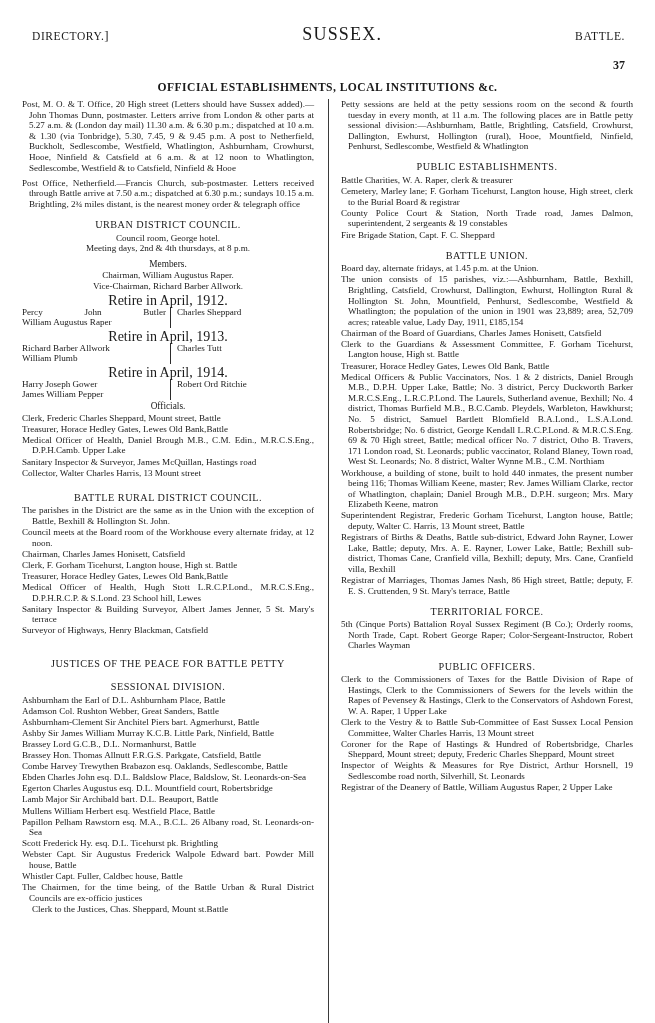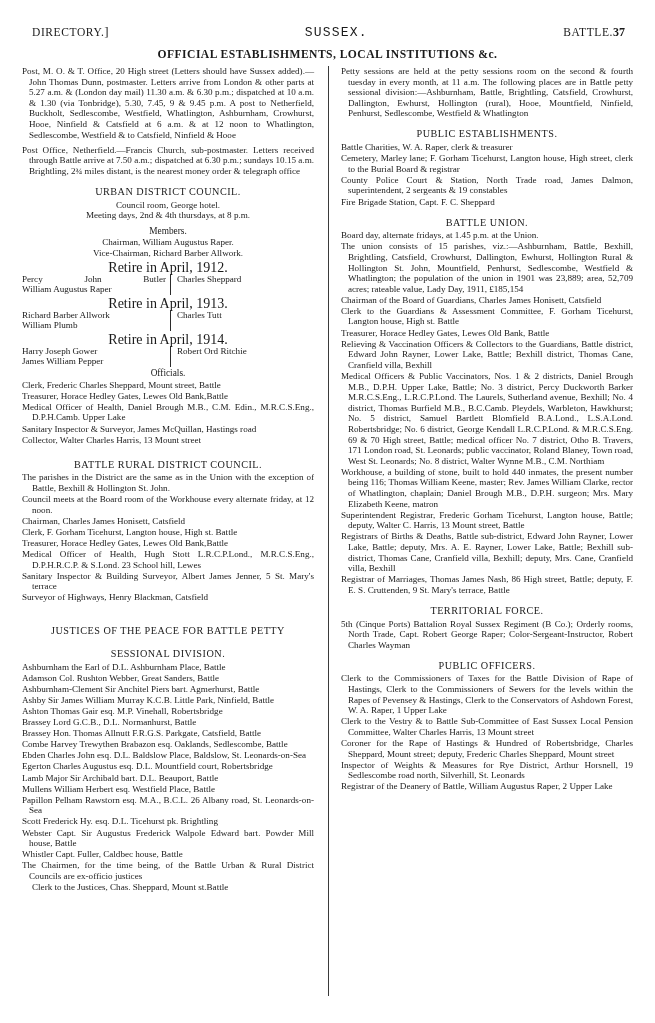--- a/index.html
+++ b/index.html
@@ -36,29 +36,30 @@
     font-variant: small-caps;
     font-size: 11.5px;
     letter-spacing: 0.6px;
     white-space: nowrap;
   }
   .rh-bracket {
     font-size: 13px;
     font-family: "Liberation Serif", serif;
   }
   .rh-center {
-    font-size: 13px;
+    font-size: 18px;
     letter-spacing: 1.2px;
     font-weight: normal;
-    font-family: Liberation Mono, monospace;
   }
   .rh-right {
     display: flex;
-    align-items: center;
+    align-items: flex-end;
+    gap: 16px;
     white-space: nowrap;
+    flex-direction: column;
   }
   .rh-place {
     font-variant: small-caps;
     font-size: 11.5px;
     letter-spacing: 0.6px;
   }
   .rh-folio {
     font-size: 12px;
     font-weight: bold;
   }
@@ -250,21 +251,20 @@
 
       <div class="gap-lg"></div>
 
       <div class="sect-head tight">JUSTICES OF THE PEACE FOR BATTLE PETTY</div>
       <div class="sect-head tight">SESSIONAL DIVISION.</div>
 
       <p class="entry">Ashburnham the Earl of D.L. Ashburnham Place, Battle</p>
       <p class="entry">Adamson Col. Rushton Webber, Great Sanders, Battle</p>
       <p class="entry">Ashburnham-Clement Sir Anchitel Piers bart. Agmerhurst, Battle</p>
       <p class="entry">Ashby Sir James William Murray K.C.B. Little Park, Ninfield, Battle</p>
-      <p class="entry">Ashton Thomas Gair esq. M.P. Vinehall, Robertsbridge</p>
       <p class="entry">Brassey Lord G.C.B., D.L. Normanhurst, Battle</p>
       <p class="entry">Brassey Hon. Thomas Allnutt F.R.G.S. Parkgate, Catsfield, Battle</p>
       <p class="entry">Combe Harvey Trewythen Brabazon esq. Oaklands, Sedlescombe, Battle</p>
       <p class="entry">Ebden Charles John esq. D.L. Baldslow Place, Baldslow, St. Leonards-on-Sea</p>
       <p class="entry">Egerton Charles Augustus esq. D.L. Mountfield court, Robertsbridge</p>
       <p class="entry">Lamb Major Sir Archibald bart. D.L. Beauport, Battle</p>
       <p class="entry">Mullens William Herbert esq. Westfield Place, Battle</p>
       <p class="entry">Papillon Pelham Rawstorn esq. M.A., B.C.L. 26 Albany road, St. Leonards-on-Sea</p>
       <p class="entry">Scott Frederick Hy. esq. D.L. Ticehurst pk. Brightling</p>
       <p class="entry">Webster Capt. Sir Augustus Frederick Walpole Edward bart. Powder Mill house, Battle</p>
@@ -289,21 +289,20 @@
       <p class="entry">Fire Brigade Station, Capt. F. C. Sheppard</p>
 
       <div class="gap"></div>
 
       <div class="sect-head">BATTLE UNION.</div>
       <p class="entry">Board day, alternate fridays, at 1.45 p.m. at the Union.</p>
       <p class="entry">The union consists of 15 parishes, viz.:—Ashburnham, Battle, Bexhill, Brightling, Catsfield, Crowhurst, Dallington, Ewhurst, Hollington Rural &amp; Hollington St. John, Mountfield, Penhurst, Sedlescombe, Westfield &amp; Whatlington; the population of the union in 1901 was 23,889; area, 52,709 acres; rateable value, Lady Day, 1911, £185,154</p>
       <p class="entry">Chairman of the Board of Guardians, Charles James Honisett, Catsfield</p>
       <p class="entry">Clerk to the Guardians &amp; Assessment Committee, F. Gorham Ticehurst, Langton house, High st. Battle</p>
       <p class="entry">Treasurer, Horace Hedley Gates, Lewes Old Bank, Battle</p>
-      <p class="entry">Relieving &amp; Vaccination Officers &amp; Collectors to the Guardians, Battle district, Edward John Rayner, Lower Lake, Battle; Bexhill district, Thomas Cane, Cranfield villa, Bexhill</p>
       <p class="entry">Medical Officers &amp; Public Vaccinators, Nos. 1 &amp; 2 districts, Daniel Brough M.B., D.P.H. Upper Lake, Battle; No. 3 district, Percy Duckworth Barker M.R.C.S.Eng., L.R.C.P.Lond. The Laurels, Sutherland avenue, Bexhill; No. 4 district, Thomas Burfield M.B., B.C.Camb. Pleydels, Warbleton, Hawkhurst; No. 5 district, Samuel Bartlett Blomfield B.A.Lond., L.S.A.Lond. Robertsbridge; No. 6 district, George Kendall L.R.C.P.Lond. &amp; M.R.C.S.Eng. 69 &amp; 70 High street, Battle; medical officer No. 7 district, Otho B. Travers, 171 London road, St. Leonards; public vaccinator, Roland Blaney, Town road, West St. Leonards; No. 8 district, Walter Wynne M.B., C.M. Northiam</p>
       <p class="entry">Workhouse, a building of stone, built to hold 440 inmates, the present number being 116; Thomas William Keene, master; Rev. James William Clarke, rector of Whatlington, chaplain; Daniel Brough M.B., D.P.H. surgeon; Mrs. Mary Elizabeth Keene, matron</p>
       <p class="entry">Superintendent Registrar, Frederic Gorham Ticehurst, Langton house, Battle; deputy, Walter C. Harris, 13 Mount street, Battle</p>
       <p class="entry">Registrars of Births &amp; Deaths, Battle sub-district, Edward John Rayner, Lower Lake, Battle; deputy, Mrs. A. E. Rayner, Lower Lake, Battle; Bexhill sub-district, Thomas Cane, Cranfield villa, Bexhill; deputy, Mrs. Cane, Cranfield villa, Bexhill</p>
       <p class="entry">Registrar of Marriages, Thomas James Nash, 86 High street, Battle; deputy, F. E. S. Cruttenden, 9 St. Mary's terrace, Battle</p>
 
       <div class="gap"></div>
 
       <div class="sect-head">TERRITORIAL FORCE.</div>
       <p class="entry">5th (Cinque Ports) Battalion Royal Sussex Regiment (B Co.); Orderly rooms, North Trade, Capt. Robert George Raper; Color-Sergeant-Instructor, Robert Charles Wayman</p>

